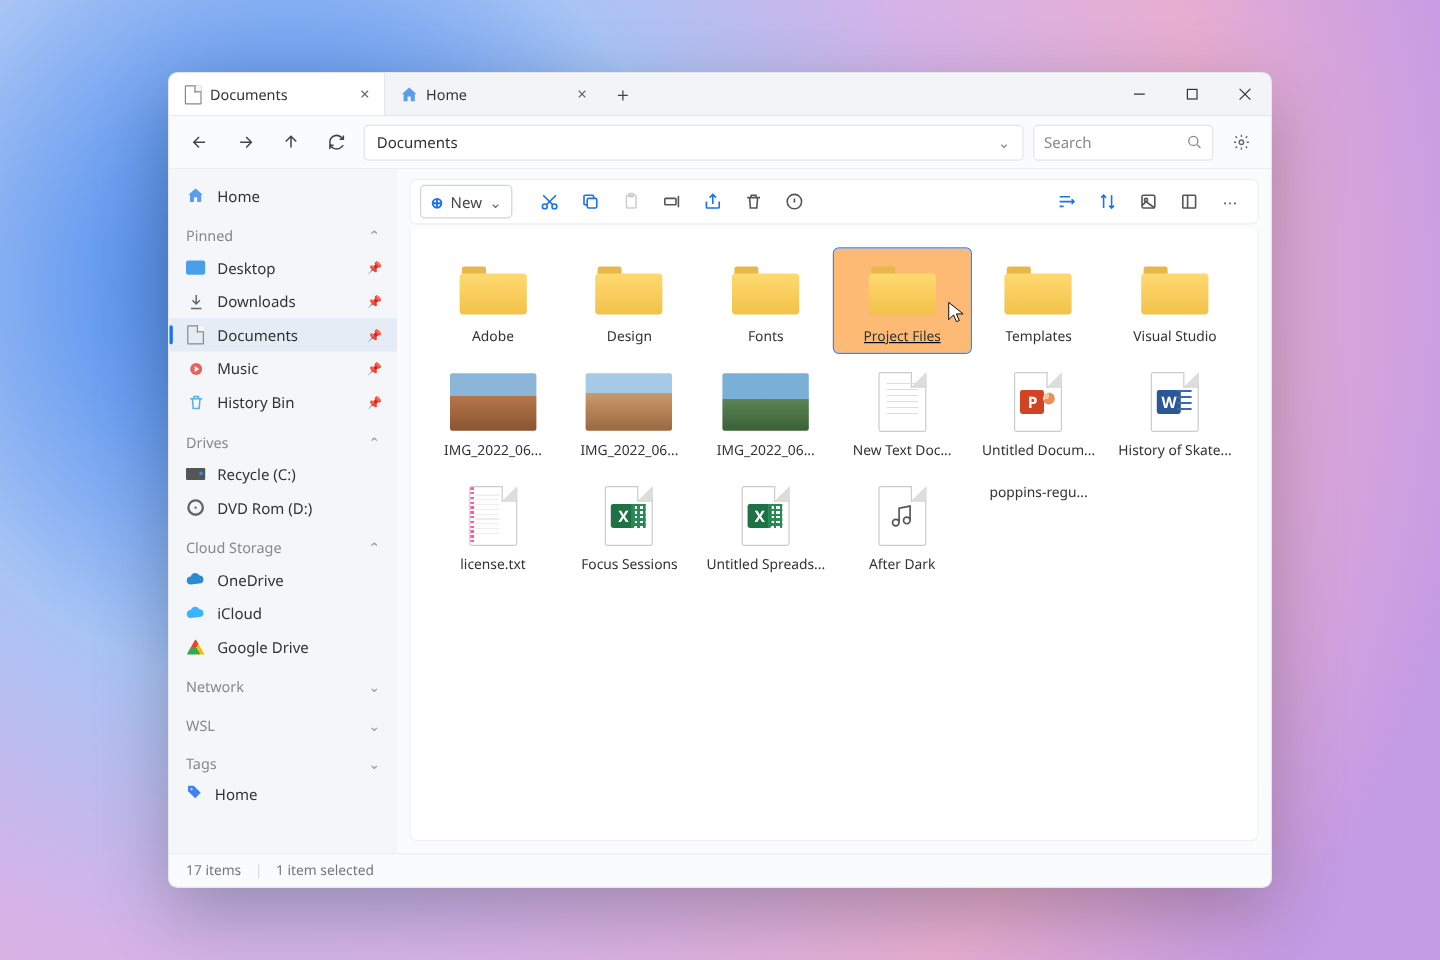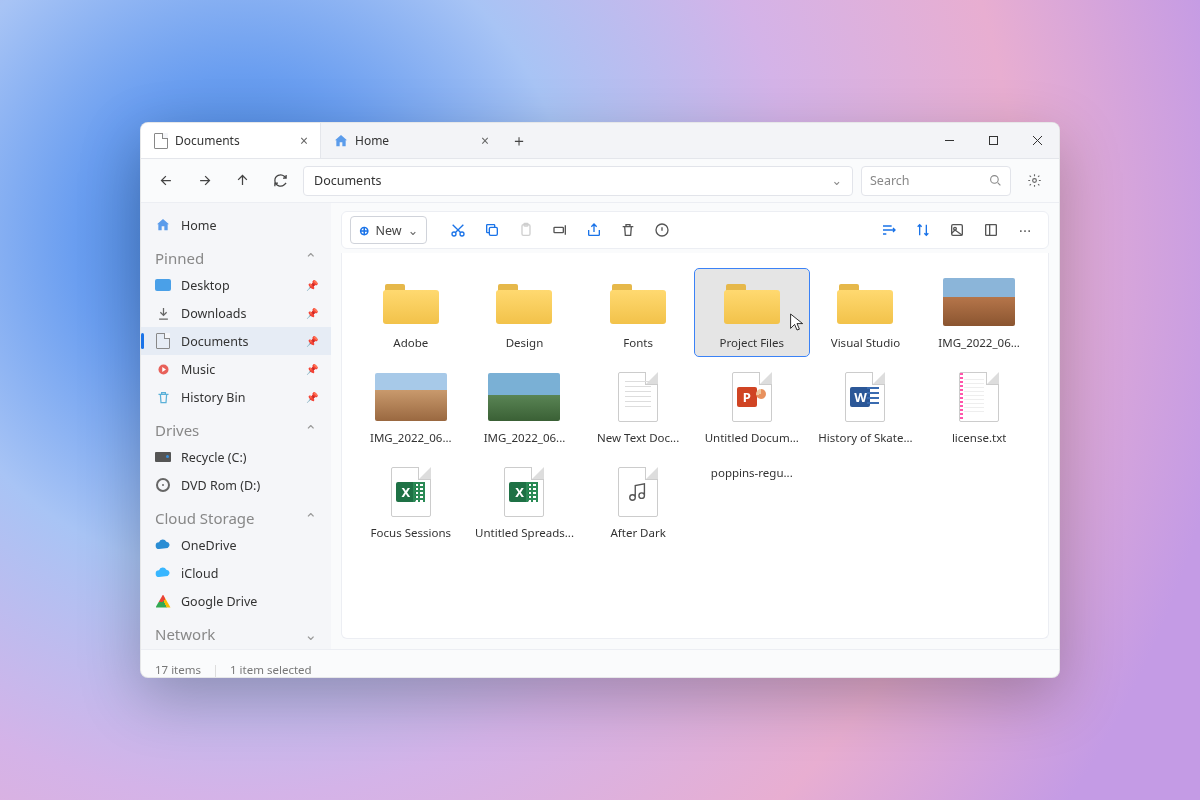--- a/index.html
+++ b/index.html
@@ -2,21 +2,21 @@
 <html><head>
 <meta charset="utf-8">
 <style>
   * { box-sizing: border-box; margin: 0; padding: 0; font-family: "Segoe UI", system-ui, sans-serif; }
   body {
     width: 1200px; height: 800px; overflow: hidden;
     background: radial-gradient(circle at 20% 30%, #3a7bd5 0%, #6a9ef0 15%, #a8c4f5 30%, #d4b3e8 50%, #e8aed1 70%, #c49be5 90%);
     display:flex; align-items:center; justify-content:center;
   }
   .window {
-    width: 920px; height: 556px; background: #fafbfc; border-radius: 8px;
+    width: 920px; height: 680px; background: #fafbfc; border-radius: 8px;
     box-shadow: 0 20px 60px rgba(0,0,0,.25); display:flex; flex-direction:column; overflow:hidden;
     border: 1px solid rgba(0,0,0,.08);
   }
   .titlebar { height: 36px; background:#f3f4f7; display:flex; align-items:stretch; border-bottom:1px solid #e4e6eb;}
   .tabs { display:flex; flex:1; }
   .tab { display:flex; align-items:center; gap:6px; padding:0 12px; font-size:12px; color:#333; position:relative; min-width:180px; }
   .tab.active { background:#fff; border-right:1px solid #e4e6eb; }
   .tab .close { margin-left:auto; color:#666; font-size:14px; cursor:pointer; }
   .newtab { width:36px; display:flex; align-items:center; justify-content:center; color:#444; font-size:16px; cursor:pointer;}
   .winctrl { display:flex; }
@@ -31,38 +31,38 @@
   .searchbox { width:150px; height:30px; background:#fff; border:1px solid #e2e4ea; border-radius:4px; display:flex; align-items:center; padding:0 8px; font-size:12.5px; color:#888; }
   .searchbox span:first-child{flex:1;}
 
   .body { flex:1; display:flex; overflow:hidden; }
   .sidebar { width:190px; background:#f5f6f9; padding:8px 0; overflow-y:auto; font-size:12.5px; color:#333; }
   .side-item { height:28px; display:flex; align-items:center; gap:10px; padding:0 12px 0 14px; cursor:pointer; position:relative;}
   .side-item.active { background:#e6ecf5; }
   .side-item.active::before { content:""; position:absolute; left:0; top:6px; bottom:6px; width:3px; background:#1a73e8; border-radius:2px;}
   .side-item .pin { margin-left:auto; color:#aaa; font-size:10px; }
   .side-icon { width:16px; height:16px; display:flex; align-items:center; justify-content:center; }
-  .section-head { height:26px; display:flex; align-items:center; padding:0 14px; color:#888; font-size:15px; margin-top:6px; cursor:pointer;}
+  .section-head { height:26px; display:flex; align-items:center; padding:0 14px; color:#888; font-size:12px; margin-top:6px; cursor:pointer;}
   .section-head .chev { margin-left:auto; color:#999; }
   .tag-item { height:26px; display:flex; align-items:center; gap:10px; padding:0 14px; cursor:pointer; font-size:12.5px;}
 
   .main { flex:1; display:flex; flex-direction:column; background:#fafbfc; }
   .toolbar-wrap { padding:8px 10px 4px 10px; }
   .toolbar { height:38px; background:#fff; border:1px solid #eceef3; border-radius:6px; display:flex; align-items:center; padding:0 8px; gap:4px; }
   .tool-btn { height:28px; min-width:30px; display:flex; align-items:center; justify-content:center; gap:6px; padding:0 6px; border-radius:4px; cursor:pointer; color:#444; font-size:12.5px;}
   .tool-btn.new { border:1px solid #d0d3da; padding:0 8px; }
   .tool-btn.new .plus { color:#1a73e8; font-weight:bold; }
   .tool-sep { flex:1; }
   .tool-btn.accent { color:#1a73e8; }
   .tool-btn svg { width:16px; height:16px; }
 
   .files { flex:1; padding:16px 12px; overflow-y:auto; background:#fff; margin:0 10px 10px 10px; border:1px solid #eceef3; border-top:none; border-radius:0 0 6px 6px; }
   .grid { display:grid; grid-template-columns: repeat(6, 1fr); gap:8px 0; }
   .file-item { display:flex; flex-direction:column; align-items:center; padding:6px 4px; border-radius:4px; cursor:pointer; position:relative;}
-  .file-item.selected { outline:1px solid #3b82f6; background:#e5e5e5; }
+  .file-item.selected { outline:1px solid #3b82f6; background:#fdba74;text-decoration:underline; }
   .file-item .thumb { width:72px; height:54px; display:flex; align-items:center; justify-content:center; margin-bottom:6px; }
   .file-item .label { font-size:11.5px; color:#333; text-align:center; max-width:100px; white-space:nowrap; overflow:hidden; text-overflow:ellipsis; }
 
   .folder-ico { width:56px; height:44px; position:relative; }
   .folder-ico::before { content:""; position:absolute; top:4px; left:2px; width:20px; height:10px; background:#e6b84a; border-radius:2px 2px 0 0;}
   .folder-ico::after { content:""; position:absolute; top:10px; left:0; right:0; bottom:0; background:linear-gradient(#ffd970,#f2c24a); border-radius:3px; }
 
   .img-thumb { width:72px; height:48px; border-radius:2px; }
   .img1 { background:linear-gradient(180deg,#8bb5d9 40%,#b5754a 40%,#8a5530 100%); }
   .img2 { background:linear-gradient(180deg,#a7c9e8 35%,#c99a6d 35%,#9a6840 100%); }
@@ -74,21 +74,21 @@
   .doc-ico.ppt { } .doc-ico.ppt .badge{position:absolute;left:4px;top:14px;width:20px;height:20px;background:#d04423;color:#fff;display:flex;align-items:center;justify-content:center;font-size:13px;border-radius:2px;} .doc-ico.ppt .decor{position:absolute;right:5px;top:16px;width:10px;height:10px;border-radius:50%;background:conic-gradient(#e8915e 0 70%, #f0c9a0 70% 100%);}
   .doc-ico.word .badge{position:absolute;left:4px;top:14px;width:20px;height:20px;background:#2b5797;color:#fff;display:flex;align-items:center;justify-content:center;font-size:13px;border-radius:2px;} .doc-ico.word .lines{position:absolute;right:5px;top:14px;width:12px;height:20px;background:repeating-linear-gradient(#3a6bb0 0,#3a6bb0 2px,transparent 2px,transparent 5px);}
   .doc-ico.xls .badge{position:absolute;left:4px;top:14px;width:20px;height:20px;background:#1e7145;color:#fff;display:flex;align-items:center;justify-content:center;font-size:13px;border-radius:2px;} .doc-ico.xls .cells{position:absolute;right:5px;top:14px;width:12px;height:20px;background:repeating-linear-gradient(#2a8a55 0,#2a8a55 2px,transparent 2px,transparent 4px),repeating-linear-gradient(90deg,#2a8a55 0,#2a8a55 2px,transparent 2px,transparent 5px);}
   .doc-ico.note { } .doc-ico.note svg{width:22px;height:22px;stroke:#555;stroke-width:1.5;fill:none; z-index:1;}
   .doc-ico.font { } .doc-ico.font span{color:#1a73e8;font-family:serif;font-size:20px;letter-spacing:-2px;z-index:1;}
   .doc-ico.lictxt::after{content:"";position:absolute;top:6px;left:4px;right:14px;height:36px;background:repeating-linear-gradient(#eee 0,#eee 1px,transparent 1px,transparent 4px);}
   .doc-ico.lictxt .edge{position:absolute;left:0;top:0;bottom:0;width:3px;background:repeating-linear-gradient(#f5a 0,#f5a 2px,transparent 2px,transparent 4px);}
 
   .cursor { position:absolute; width:16px; height:20px; right:4px; bottom:24px; }
 
-  .statusbar { height:28px; display:flex; align-items:flex-end; gap:14px; padding:0 14px; font-size:11.5px; color:#777; border-top:1px solid #eceef3;}
+  .statusbar { height:28px; display:flex; align-items:center; gap:14px; padding:0 14px; font-size:11.5px; color:#777; border-top:1px solid #eceef3;}
   .statusbar .sep{width:1px;height:12px;background:#ddd;}
 
   .home-ico{width:16px;height:16px;} .home-ico path{fill:#5b9ceb;}
   .doc-sm{width:14px;height:16px;border:1px solid #888;border-radius:1px;position:relative;} .doc-sm::before{content:"";position:absolute;top:-1px;right:-1px;width:5px;height:5px;background:#f5f6f9;border-left:1px solid #888;border-bottom:1px solid #888;}
   .monitor-ico{width:16px;height:12px;background:#4aa0e8;border-radius:2px;}
   .down-ico svg,.music-ico svg,.bin-ico svg{width:15px;height:15px;}
   .drive-ico{width:16px;height:10px;background:#555;border-radius:1px;position:relative;} .drive-ico::after{content:"";position:absolute;right:2px;top:3px;width:3px;height:3px;background:#3a8fdd;border-radius:50%;}
   .disc-ico{width:14px;height:14px;border:2px solid #666;border-radius:50%;position:relative;} .disc-ico::after{content:"";position:absolute;inset:4px;background:#666;border-radius:50%;}
   .cloud-ico svg{width:16px;height:16px;}
   .gdrive-ico{width:15px;height:13px;background:conic-gradient(from 30deg,#fbbc04 0 120deg,#34a853 120deg 240deg,#ea4335 240deg 360deg);clip-path:polygon(50% 0,100% 100%,0 100%);}
@@ -405,20 +405,26 @@
               </div>
               <div class="label">Project Files</div>
               <svg class="cursor" viewBox="0 0 20 24">
                 <path d="M2 2l0 18 5-5 3 7 3-1-3-7 7 0z" fill="#fff" stroke="#000" stroke-width="1"></path>
               </svg>
             </div>
             <div class="file-item">
               <div class="thumb">
                 <div class="folder-ico"></div>
               </div>
+              <div class="label">Templates</div>
+            </div>
+            <div class="file-item">
+              <div class="thumb">
+                <div class="folder-ico"></div>
+              </div>
               <div class="label">Visual Studio</div>
             </div>
             <div class="file-item">
               <div class="thumb">
                 <div class="img-thumb img1"></div>
               </div>
               <div class="label">IMG_2022_06...</div>
             </div>
             <div class="file-item">
               <div class="thumb">

